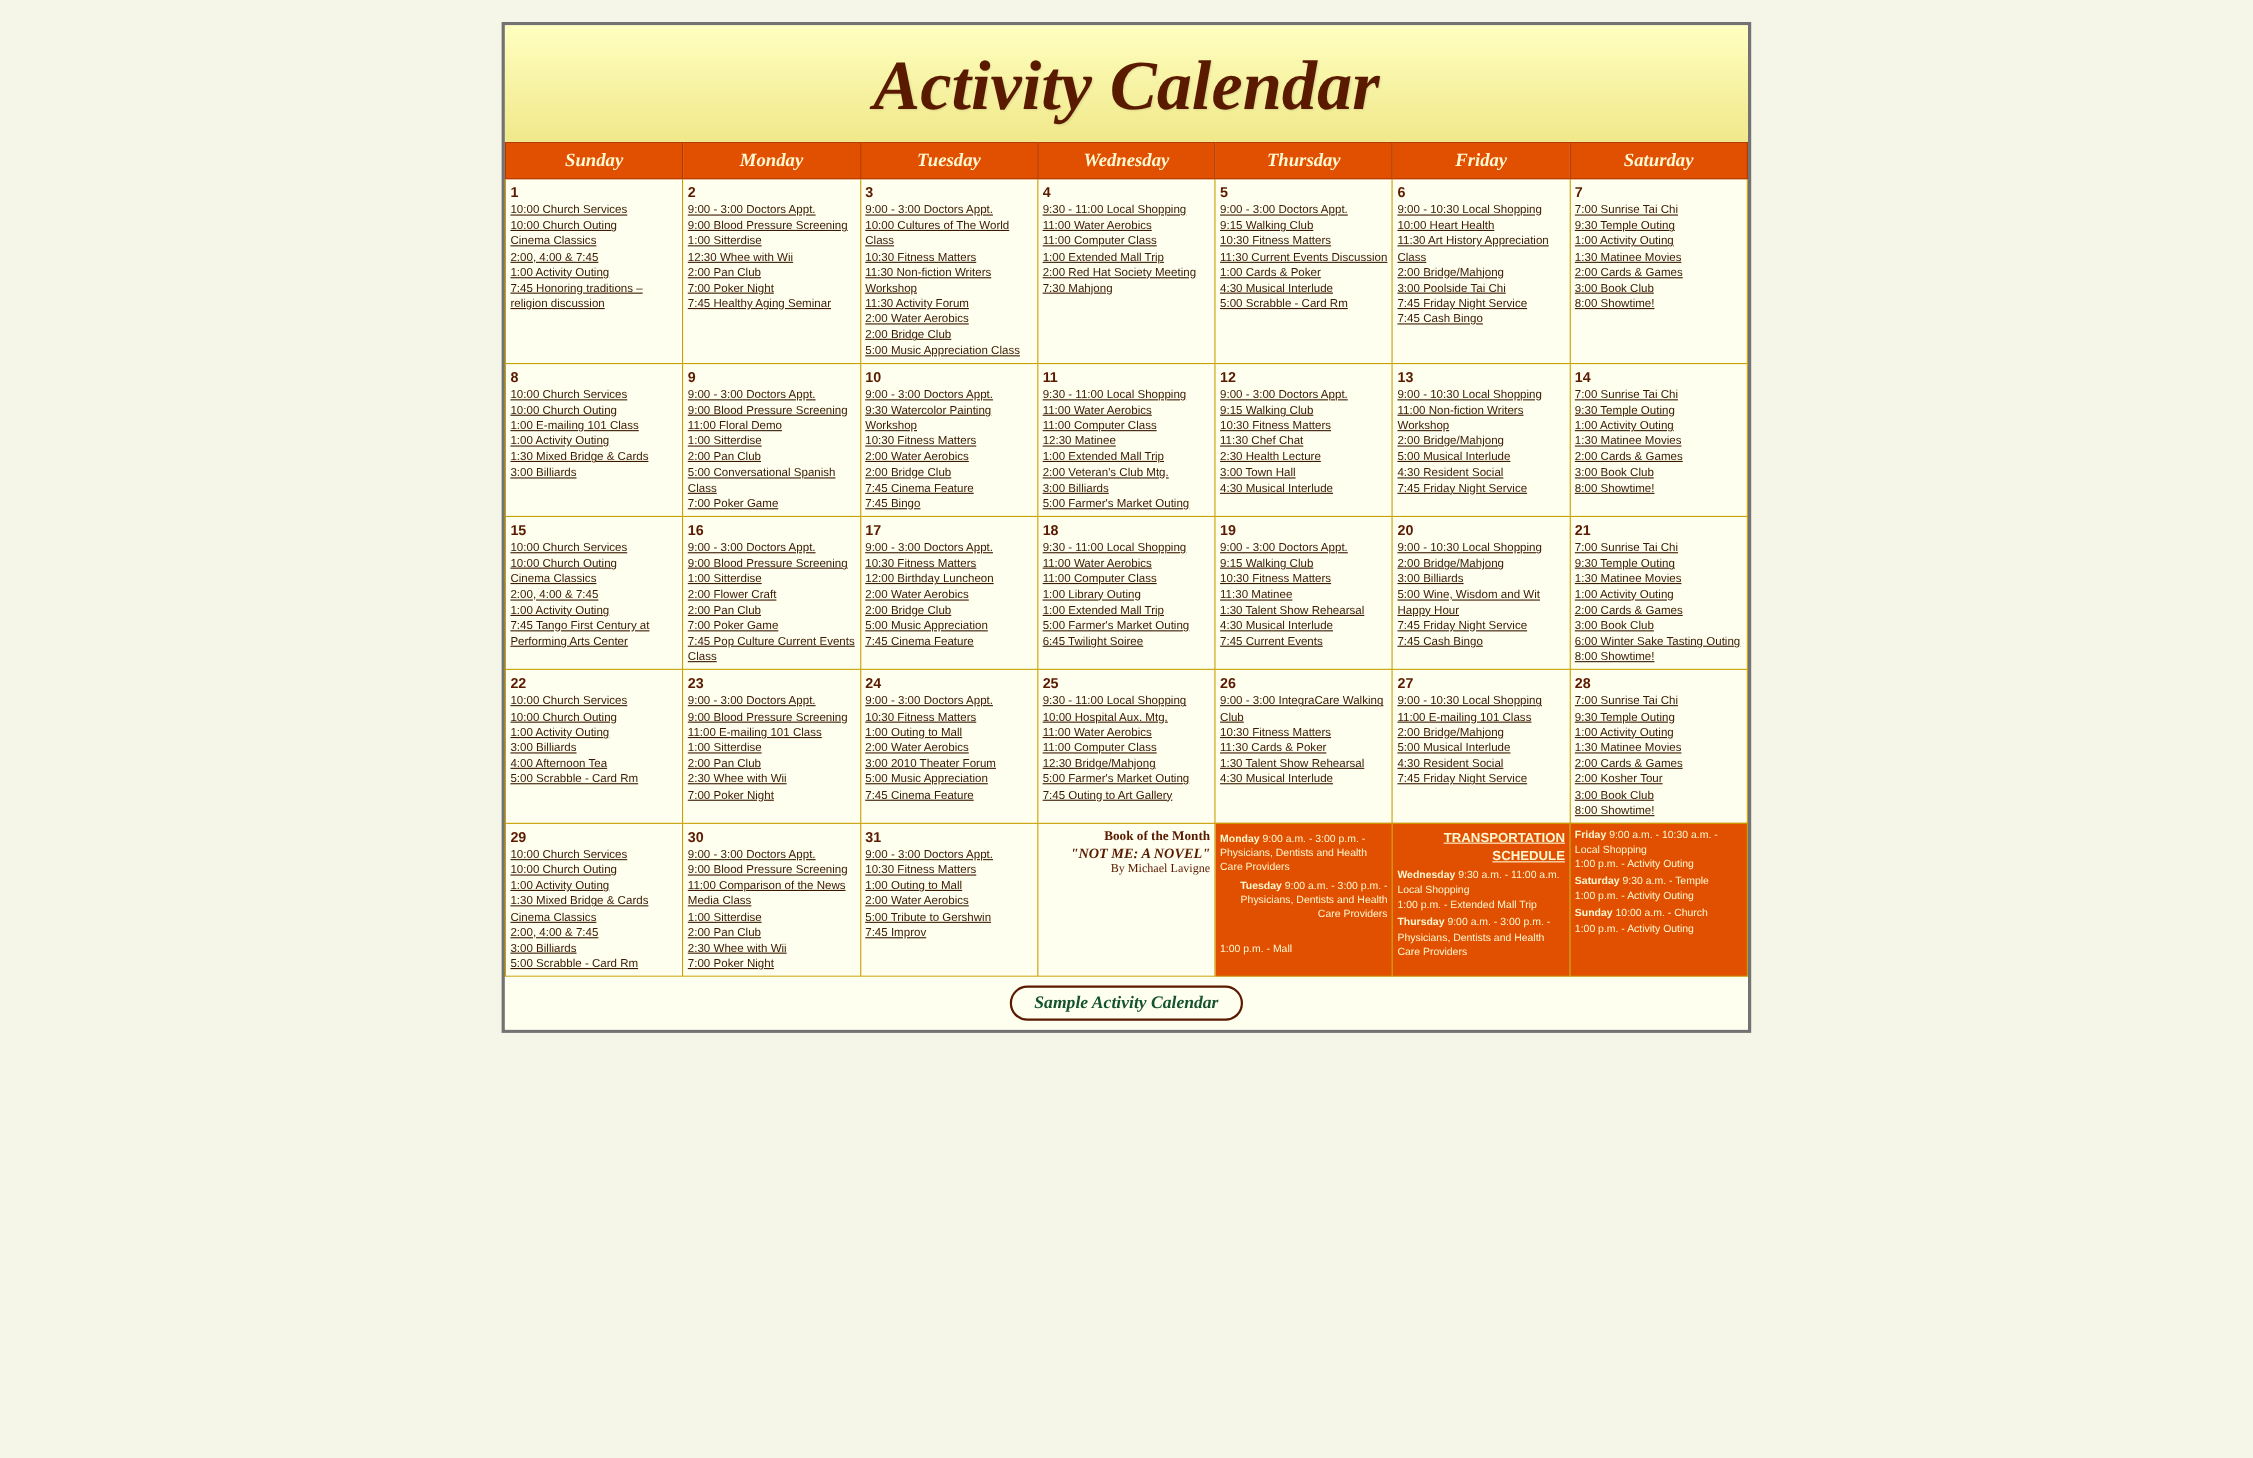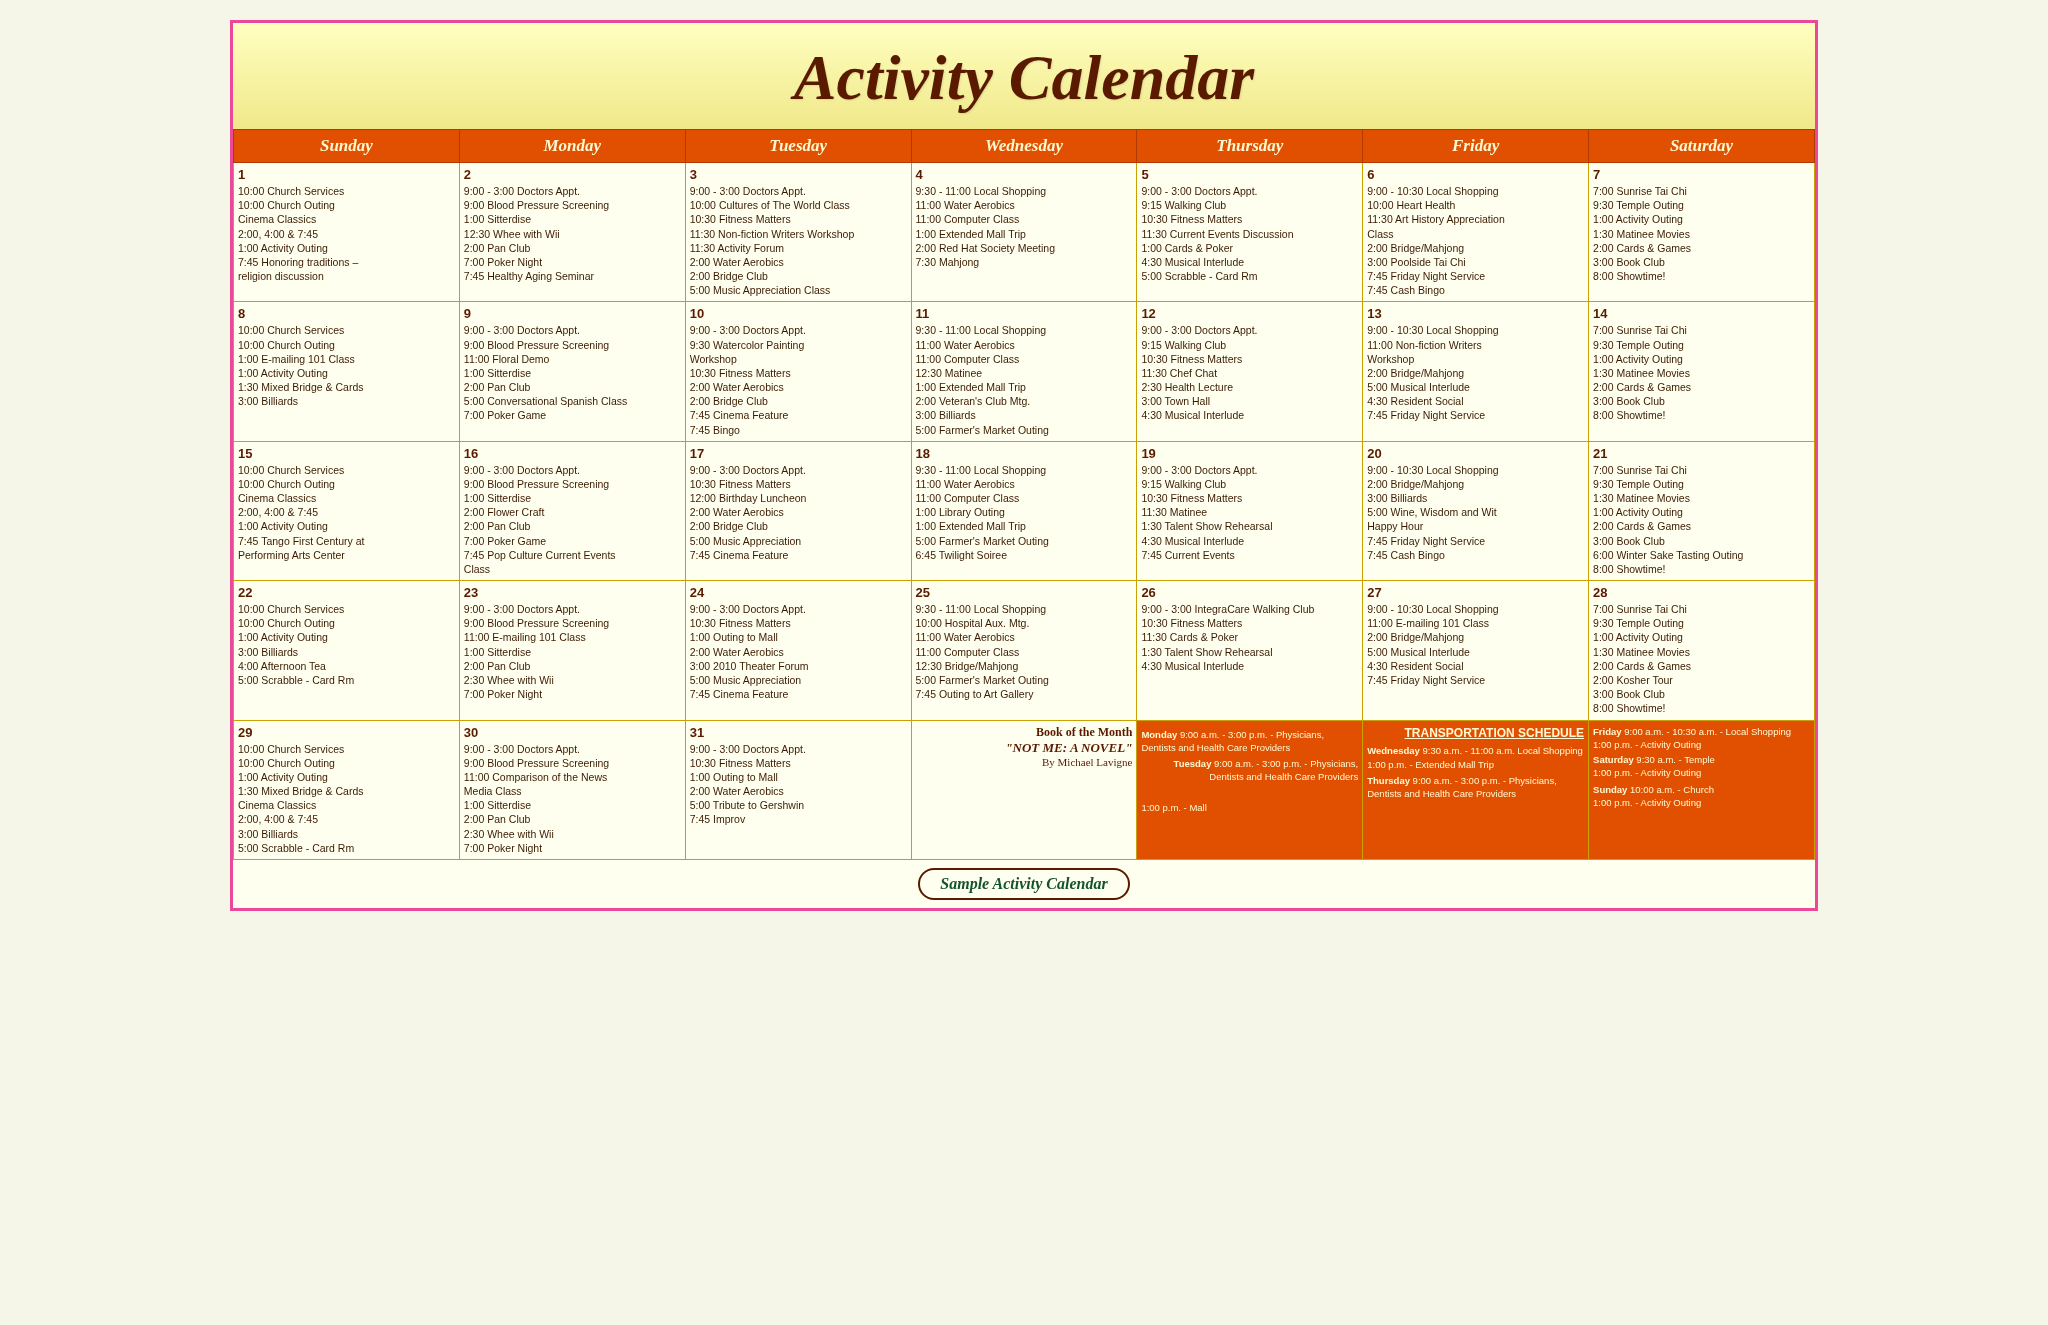--- a/index.html
+++ b/index.html
@@ -2,23 +2,23 @@
 <html><head>
   <meta charset="utf-8">
   <style>
     * { box-sizing: border-box; margin: 0; padding: 0; }
     body {
       background: #f5f5e8;
       font-family: Arial, sans-serif;
       font-size: 11px;
     }
     .calendar-wrapper {
-      width: 1588px;
+      width: 1136px;
       margin: 20px auto;
-      border: 3px solid #ec4899;
+      border: 3px solid #737373;
       background: #fffff0;
       padding: 0;
     }
     .calendar-header {
       background: linear-gradient(to bottom, #ffffc0, #f0e88a);
       text-align: center;
       padding: 18px 10px 14px;
       position: relative;
     }
     .calendar-title {
@@ -56,20 +56,21 @@
       font-size: 13px;
       font-weight: bold;
       color: #5a1a00;
       display: block;
       margin-bottom: 2px;
     }
     .day-events {
       font-size: 10.5px;
       color: #3a1a00;
       line-height: 1.35;
+      text-decoration: underline;
     }
     .day-events span {
       display: block;
     }
     .orange-cell {
       background: #e05000 !important;
       color: #fff8d0;
     }
     .transport-cell {
       background: #e05000 !important;

